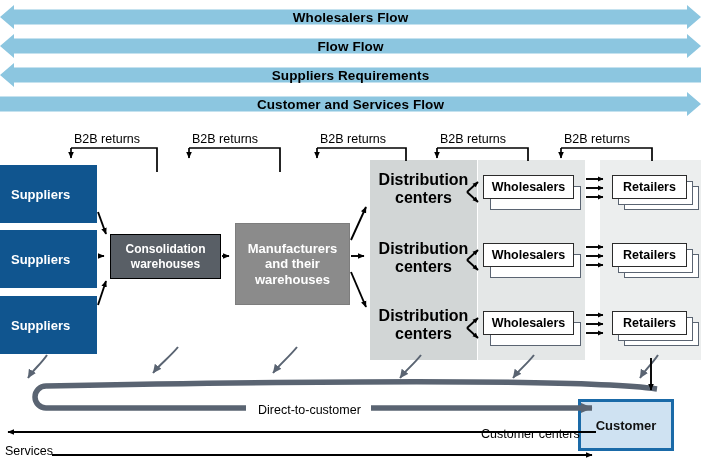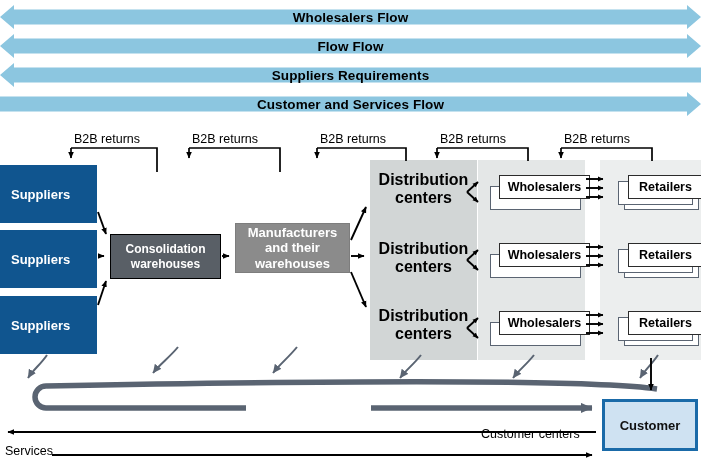--- a/index.html
+++ b/index.html
@@ -29,21 +29,21 @@
   .panel-dc{background:#d2d6d6;}
   .panel-ws{background:#e4e7e7;}
   .panel-rt{background:#eceeee;}
 
   .dclabel{position:absolute;font-size:16px;font-weight:bold;color:#000;
        text-align:center;line-height:1.15;}
 
   
   .stack{position:absolute;}
   .stack .sh{position:absolute;background:#ffffff;border:1.4px solid #5a6472;}
-  .stack .front{position:absolute;left:16px;top:0;background:#fff;border:1.6px solid #2b2b2b;
+  .stack .front{position:absolute;left:0;top:0;background:#fff;border:1.6px solid #2b2b2b;
        display:flex;align-items:center;justify-content:center;
        font-size:12.5px;font-weight:bold;color:#000;}
 
   .customer{position:absolute;background:#cfe2f2;border:3px solid #1a6aa8;
        display:flex;align-items:center;justify-content:center;
        font-size:13px;font-weight:bold;color:#111;}
 
   
   #wires{position:absolute;left:0;top:0;width:701px;height:467px;pointer-events:none;}
 
@@ -102,21 +102,21 @@
   <div class="supplier" style="top:296px;height:58px;">
     <span>Suppliers</span>
   </div>
 
   <div class="consol" style="left:110px;top:234px;width:111px;height:45px;">
     <span>
       <span>Consolidation</span><br><span>warehouses</span>
     </span>
   </div>
 
-  <div class="manuf" style="left:235px;top:223px;width:115px;height:50px;">
+  <div class="manuf" style="left:235px;top:223px;width:115px;height:82px;">
     <span>
       <span>Manufacturers</span><br><span>and their</span><br><span>warehouses</span>
     </span>
   </div>
 
   <div class="dclabel" style="left:373px;top:171px;width:101px;">
     <span>Distribution</span><br><span>centers</span>
   </div>
   <div class="dclabel" style="left:373px;top:240px;width:101px;">
     <span>Distribution</span><br><span>centers</span>
@@ -147,24 +147,25 @@
     <div class="sh" style="left:12px;top:11px;width:73px;height:22px;"></div>
     <div class="sh" style="left:6px;top:6px;width:73px;height:22px;"></div>
     <div class="front" style="width:73px;height:22px;">Retailers</div>
   </div>
   <div class="stack" style="left:612px;top:311px;width:86px;height:38px;">
     <div class="sh" style="left:12px;top:11px;width:73px;height:22px;"></div>
     <div class="sh" style="left:6px;top:6px;width:73px;height:22px;"></div>
     <div class="front" style="width:73px;height:22px;">Retailers</div>
   </div>
 
-  <div class="customer" style="left:602px;top:399px;width:96px;height:52px;">
+  <div class="customer" style="left:578px;top:399px;width:96px;height:52px;">
     <span>Customer</span>
   </div>
 
+  <div class="lbl" style="left:258px;top:403px;">Direct-to-customer</div>
   <div class="lbl" style="left:481px;top:427px;">Customer centers</div>
   <div class="lbl" style="left:5px;top:444px;">Services</div>
 
   <svg id="wires" viewBox="0 0 701 467">
     <defs>
       <marker id="ahBlack" markerWidth="7" markerHeight="7" refX="6" refY="3.2" orient="auto" markerUnits="userSpaceOnUse">
         <path d="M0,0.4 L6.6,3.2 L0,6 z" fill="#000"></path>
       </marker>
       <marker id="ahBlackSm" markerWidth="6" markerHeight="6" refX="5.2" refY="2.8" orient="auto" markerUnits="userSpaceOnUse">
         <path d="M0,0.3 L5.6,2.8 L0,5.3 z" fill="#000"></path>

